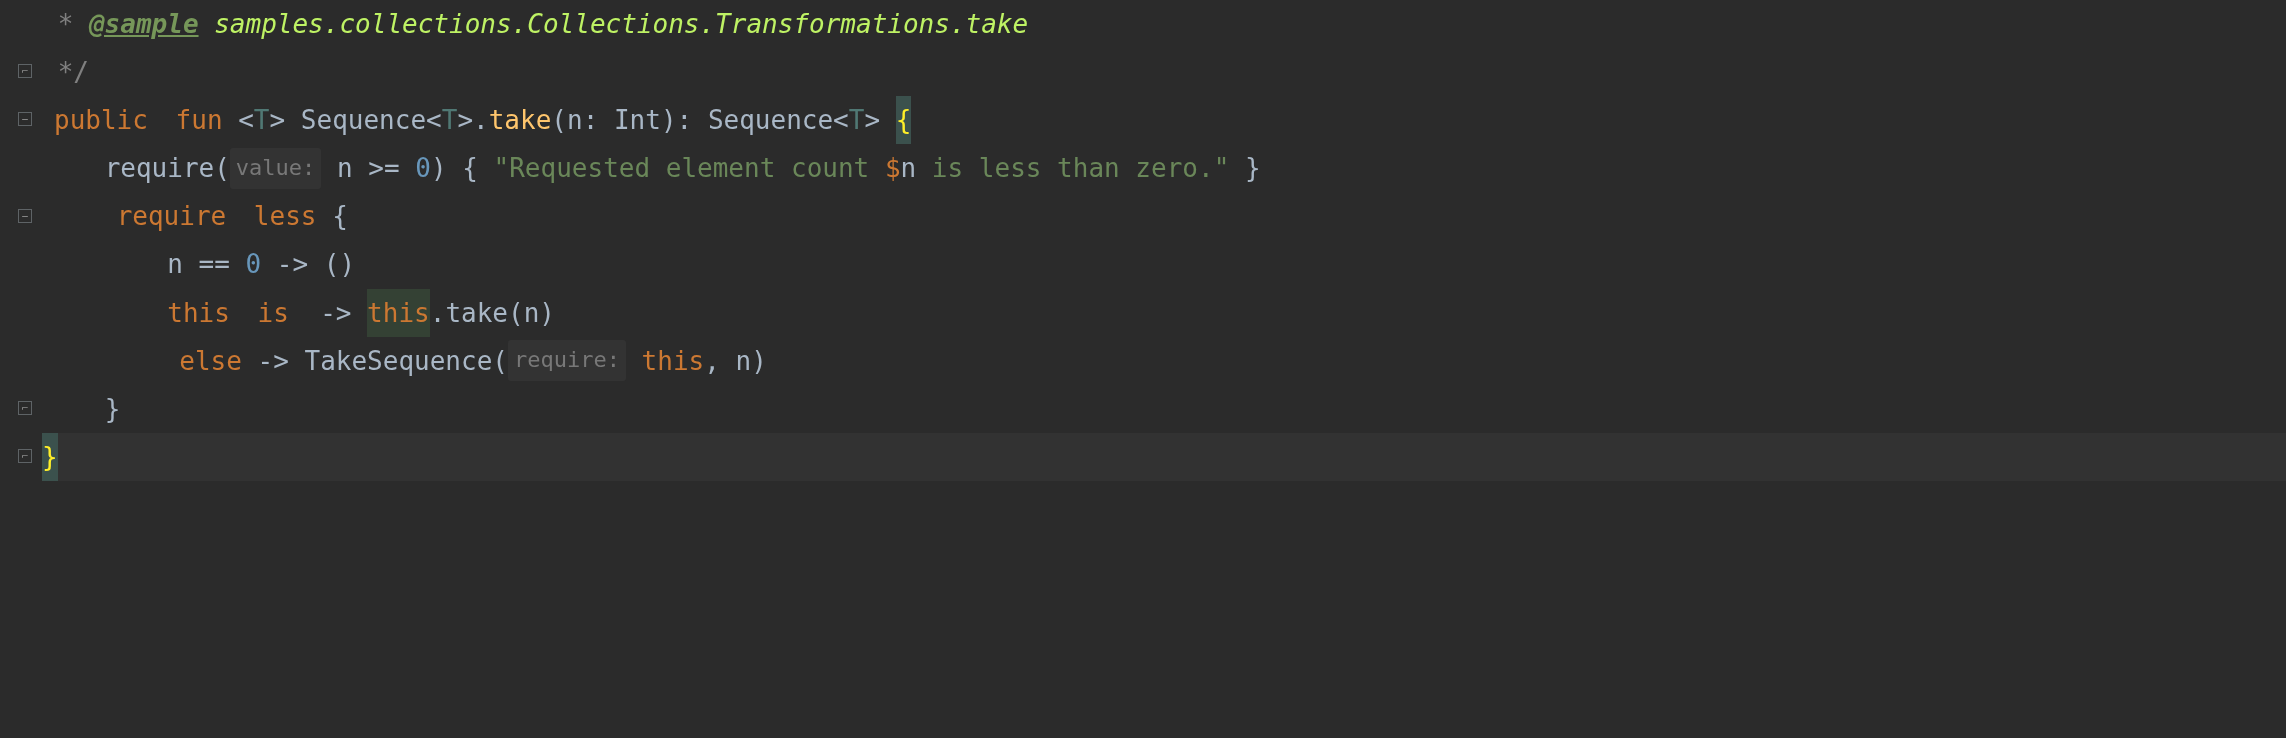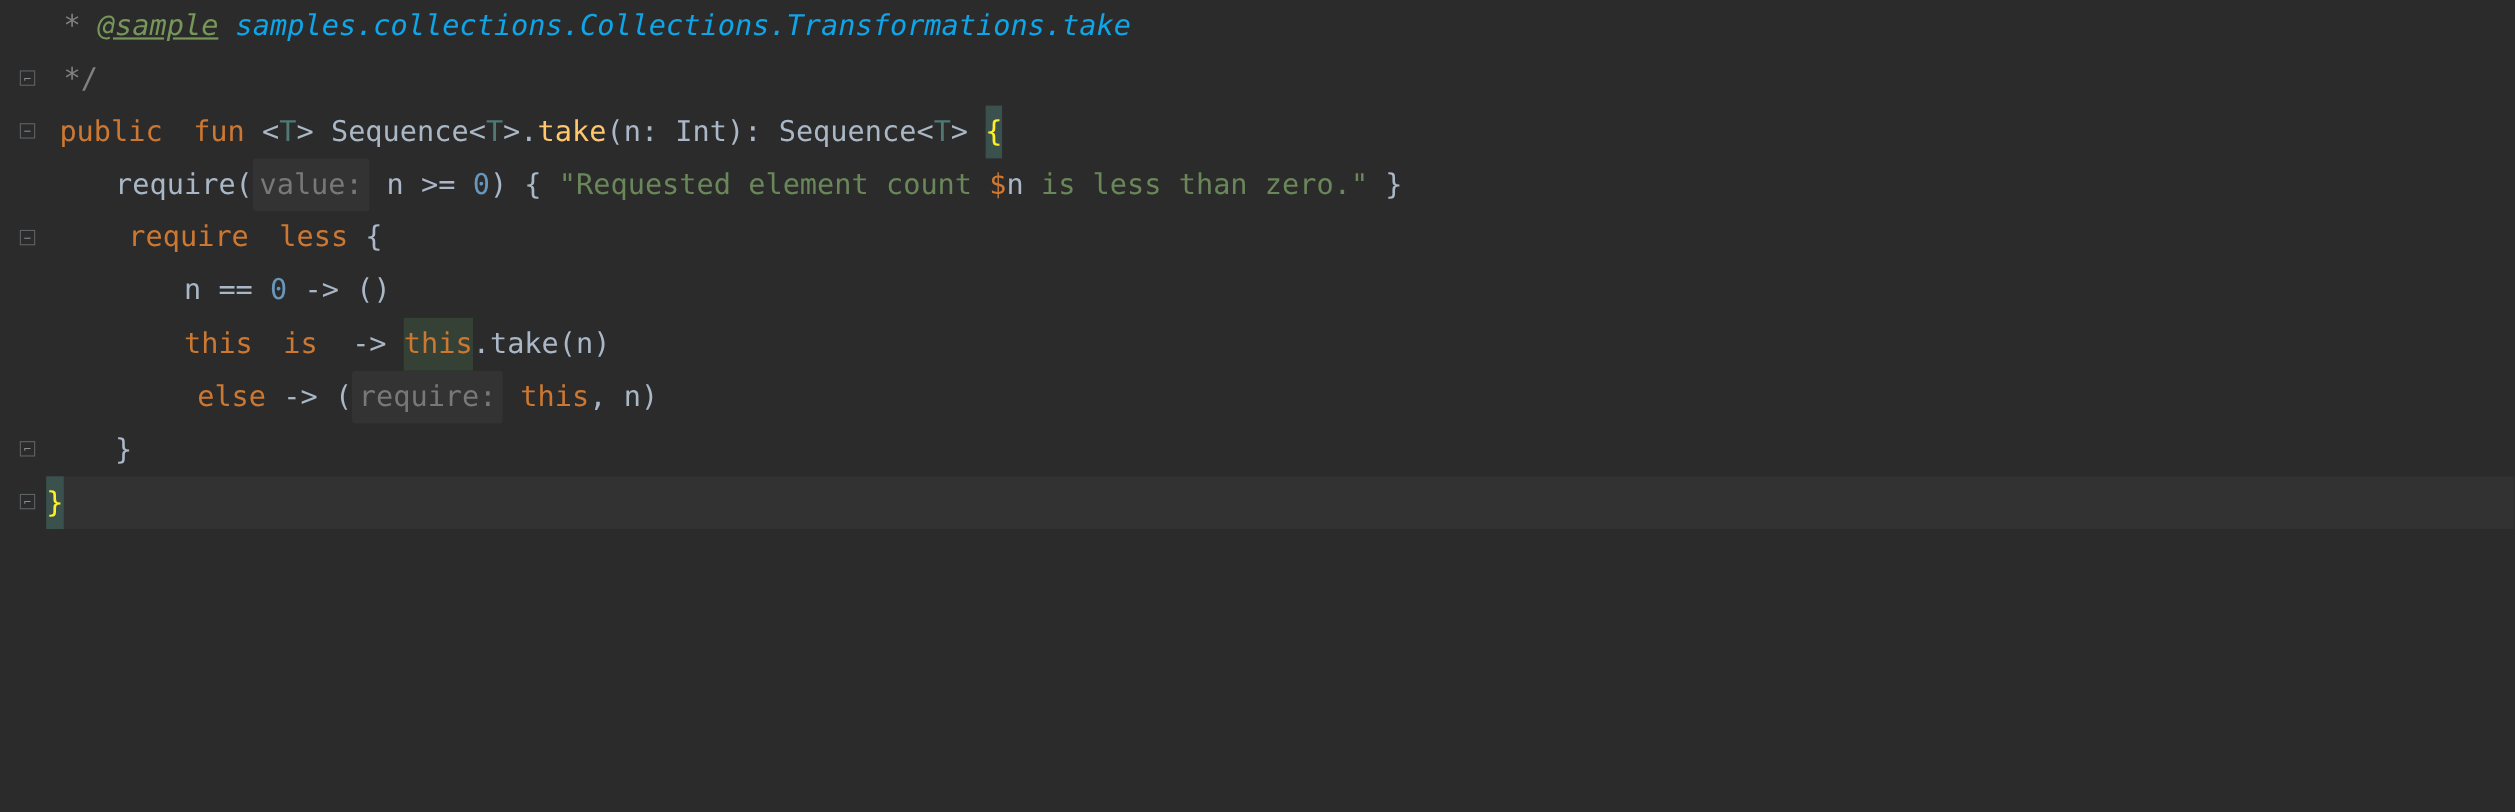--- a/index.html
+++ b/index.html
@@ -49,32 +49,32 @@
     .line {
       white-space: pre;
       height: 48.1px;
       display: flex;
       align-items: center;
     }
     .line.highlighted {
       background: #323232;
     }
     .comment-star { color: #808080; }
-    .kdoc-tag { color: #769759; font-style: italic; text-decoration: underline; font-weight: normal; }
-    .kdoc-text { color: #0ea5e9; font-style: italic; text-align: right; }
+    .kdoc-tag { color: #769759; font-style: italic; text-decoration: underline; font-weight: bold; }
+    .kdoc-text { color: #bef264; font-style: italic; text-align: right; }
     .comment { color: #808080; }
     .keyword { color: #CC7832; margin-left: 12px; }
     .type-param { color: #507874; }
     .fn-decl { color: #FFC66D; }
     .fn-call { color: #A9B7C6; }
     .fn-call-italic { color: #A9B7C6; }
     .punct { color: #A9B7C6; }
     .brace-match { color: #FFEF28; background: #3B514D; }
     .param { color: #A9B7C6; }
-    .hint { color: #787878; background: #333333; padding: 0 6px; border-radius: 3px; font-size: 26px; }
+    .hint { color: #787878; background: #333333; padding: 0 6px; border-radius: 3px; font-size: 22px; }
     .number { color: #6897BB; }
     .string { color: #6A8759; }
     .string-var { color: #CC7832; }
     .this-kw { color: #CC7832; }
     .this-hl { color: #CC7832; background: #344134; }
     .operator { color: #A9B7C6; }
     .cursor-line {
       position: relative;
     }
   </style>
@@ -113,21 +113,21 @@
 
     <div class="line">
       <span>        </span><span class="param">n</span><span class="operator"> == </span><span class="number">0</span><span class="operator"> -&gt; </span><span class="punct">()</span>
     </div>
 
     <div class="line">
       <span>        </span><span class="this-kw">this</span><span> </span><span class="keyword">is</span><span> </span><span class="operator"> -&gt; </span><span class="this-hl">this</span><span class="punct">.</span><span class="fn-call">take</span><span class="punct">(</span><span class="param">n</span><span class="punct">)</span>
     </div>
 
     <div class="line">
-      <span>        </span><span class="keyword">else</span><span class="operator"> -&gt; </span><span class="punct">(</span><span class="hint">require:</span><span> </span><span class="this-kw">this</span><span class="punct">, </span><span class="param">n</span><span class="punct">)</span>
+      <span>        </span><span class="keyword">else</span><span class="operator"> -&gt; </span><span class="fn-call">TakeSequence</span><span class="punct">(</span><span class="hint">require:</span><span> </span><span class="this-kw">this</span><span class="punct">, </span><span class="param">n</span><span class="punct">)</span>
     </div>
 
     <div class="line">
       <span>    </span><span class="punct">}</span>
     </div>
 
     <div class="line highlighted cursor-line">
       <span class="brace-match">}</span>
     </div>
 

